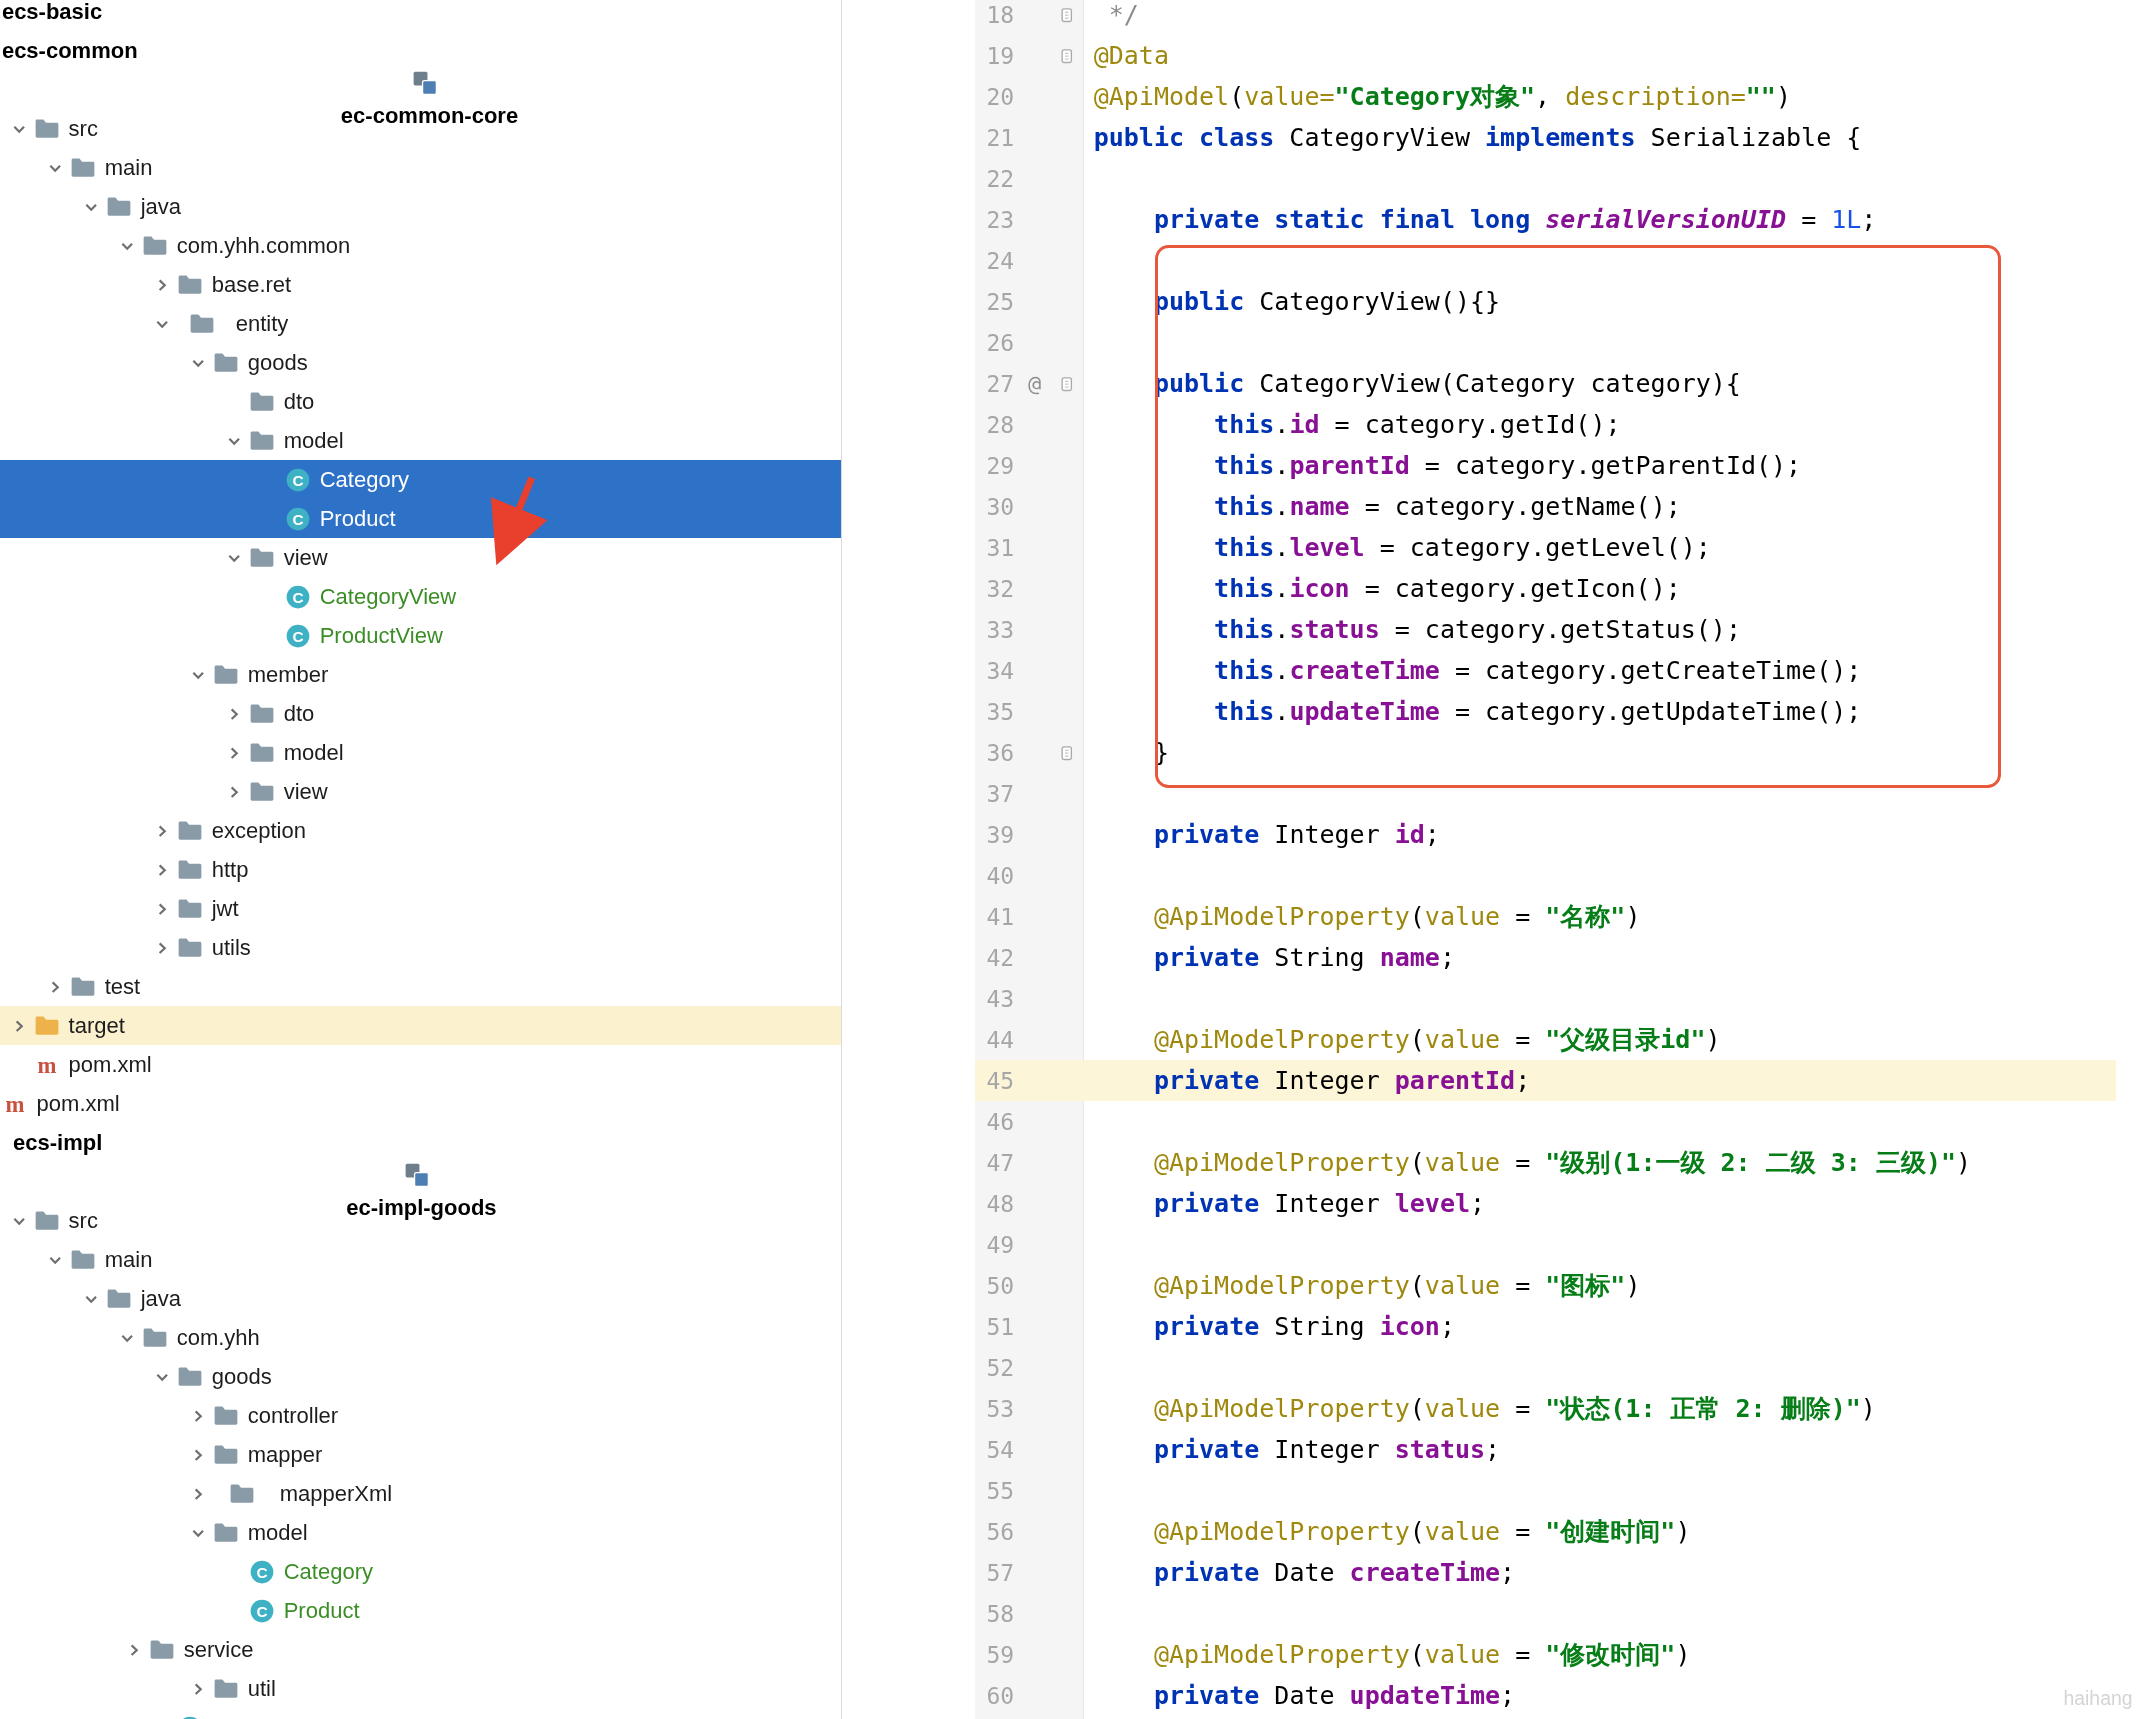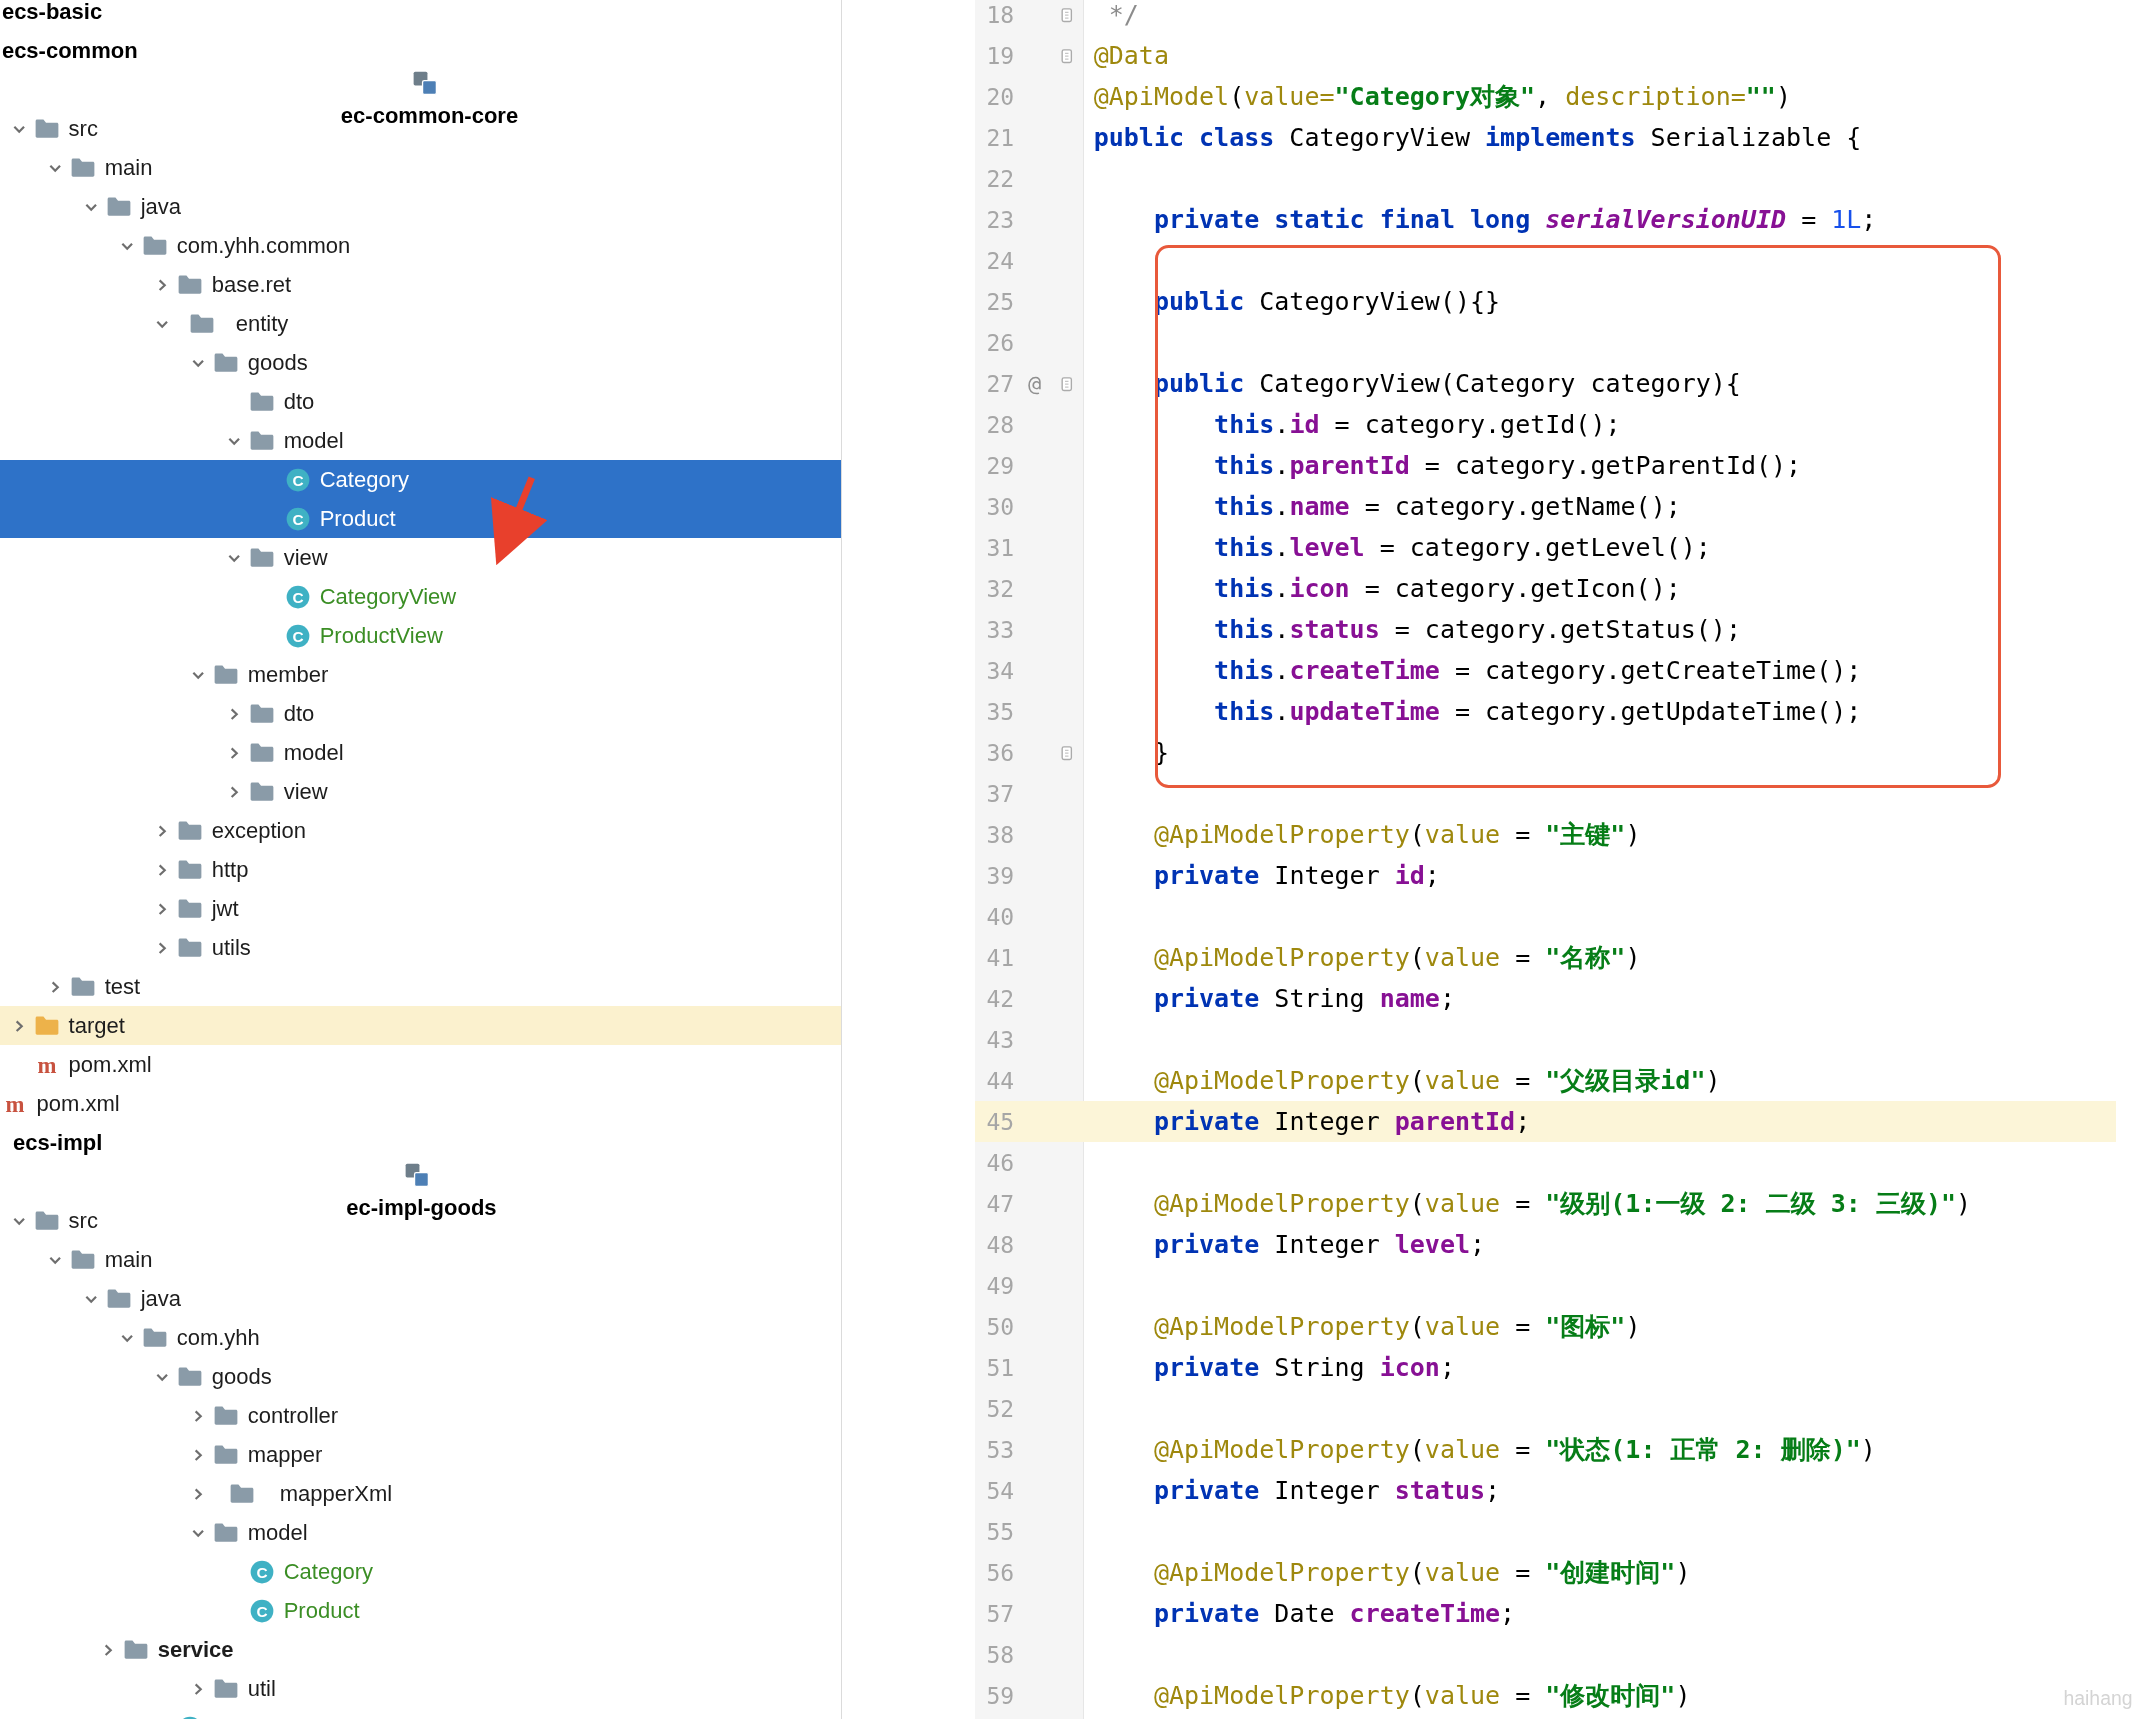--- a/index.html
+++ b/index.html
@@ -562,21 +562,21 @@
       <div class="tree-row" style="padding-left: 219px;">
         <span class="chev"></span>
         <span class="ticon">
           <svg viewBox="0 0 16 16" style="font-size:23px">
             <circle cx="8" cy="8" r="7" fill="#3FB1C4"></circle>
             <text x="8" y="11.4" text-anchor="middle" font-size="9.5" font-weight="bold" fill="#fff" font-family="Liberation Sans, sans-serif">C</text>
           </svg>
         </span>
         <span class="tlabel green">Product</span>
       </div>
-      <div class="tree-row" style="padding-left: 93px; font-weight: bold;">
+      <div class="tree-row" style="padding-left: 119px;">
         <span class="chev">
           <svg viewBox="0 0 16 16">
             <path d="M6 4.2l4 3.8-4 3.8" fill="none" stroke="#6E6E6E" stroke-width="1.7"></path>
           </svg>
         </span>
         <span class="ticon">
           <svg viewBox="0 0 16 16">
             <path d="M1 3.1c0-.5.4-.9.9-.9h3.9l1.6 1.9h6.7c.5 0 .9.4.9.9v7.5c0 .5-.4.9-.9.9H1.9c-.5 0-.9-.4-.9-.9V3.1z" fill="#8A9BA8"></path>
           </svg>
         </span>
@@ -757,26 +757,20 @@
         </span>
         <span class="lcode"><span class="tk-p">    }</span></span>
       </div>
       <div class="code-row">
         <span class="lnum">37</span>
         <span class="lann"></span>
         <span class="lfold"></span>
         <span class="lcode"></span>
       </div>
       <div class="code-row">
-        <span class="lnum">38</span>
-        <span class="lann"></span>
-        <span class="lfold"></span>
-        <span class="lcode"><span class="tk-p">    </span><span class="tk-a">@ApiModelProperty</span><span class="tk-p">(</span><span class="tk-a">value</span><span class="tk-p"> = </span><span class="tk-s">"主键"</span><span class="tk-p">)</span></span>
-      </div>
-      <div class="code-row">
         <span class="lnum">39</span>
         <span class="lann"></span>
         <span class="lfold"></span>
         <span class="lcode"><span class="tk-p">    </span><span class="tk-k">private </span><span class="tk-p">Integer </span><span class="tk-f">id</span><span class="tk-p">;</span></span>
       </div>
       <div class="code-row">
         <span class="lnum">40</span>
         <span class="lann"></span>
         <span class="lfold"></span>
         <span class="lcode"></span>

